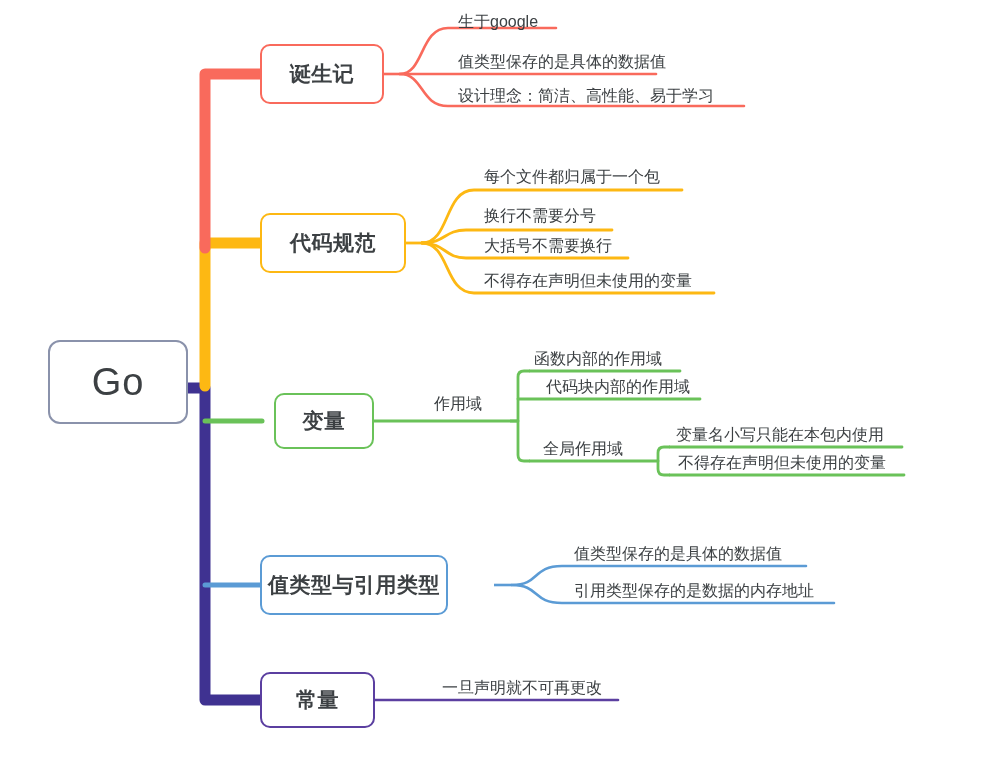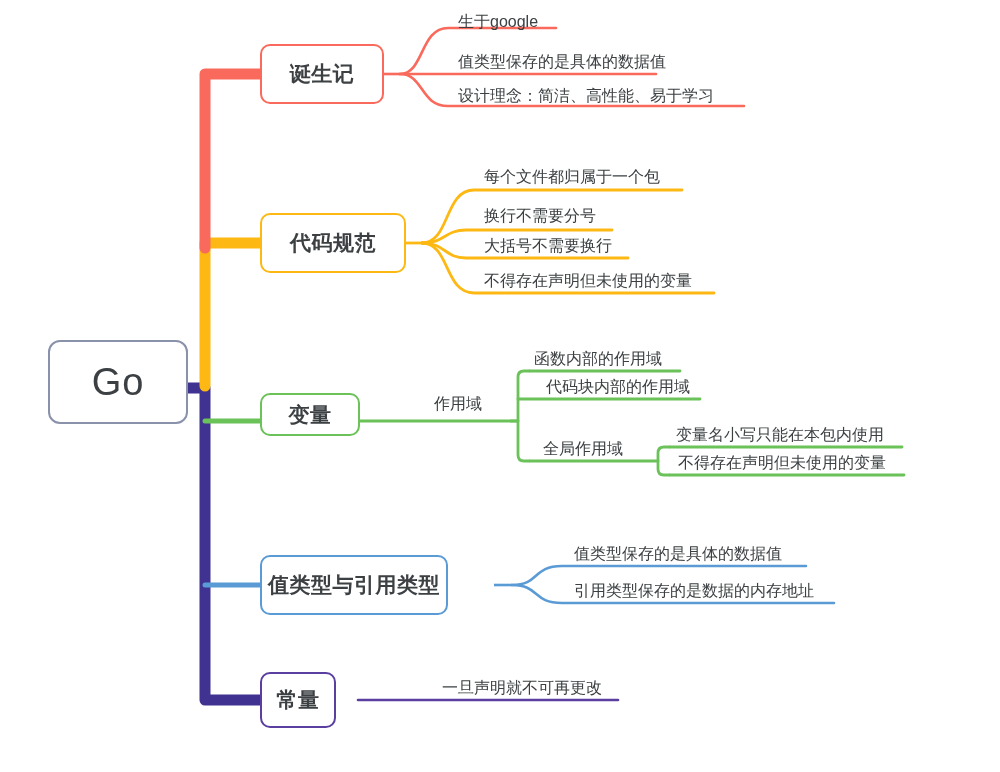--- a/index.html
+++ b/index.html
@@ -113,25 +113,25 @@
 
     <path d="M 358 700 L 618 700" fill="none" stroke="#5b3fa0" stroke-width="2.6" stroke-linecap="round"></path>
   </svg>
 
   <div class="node root-node" style="left:48px; top:340px; width:140px; height:84px;">Go</div>
 
   <div class="node branch-node" style="left:260px; top:44px; width:124px; height:60px; border-color:#f96a5c;">诞生记</div>
 
   <div class="node branch-node" style="left:260px; top:213px; width:146px; height:60px; border-color:#fdb813;">代码规范</div>
 
-  <div class="node branch-node" style="left:260px; top:393px; width:100px; height:43px; border-color:#6ac259;">变量</div>
+  <div class="node branch-node" style="left:274px; top:393px; width:100px; height:56px; border-color:#6ac259;">变量</div>
 
   <div class="node branch-node" style="left:260px; top:555px; width:188px; height:60px; border-color:#5b9bd5;">值类型与引用类型</div>
 
-  <div class="node branch-node" style="left:260px; top:672px; width:76px; height:56px; border-color:#5b3fa0;">常量</div>
+  <div class="node branch-node" style="left:260px; top:672px; width:115px; height:56px; border-color:#5b3fa0;">常量</div>
 
   <div class="leaf-label" style="left:458px; top:14px;">生于google</div>
   <div class="leaf-label" style="left:458px; top:54px;">值类型保存的是具体的数据值</div>
   <div class="leaf-label" style="left:458px; top:88px;">设计理念：简洁、高性能、易于学习</div>
 
   <div class="leaf-label" style="left:484px; top:169px;">每个文件都归属于一个包</div>
   <div class="leaf-label" style="left:484px; top:208px;">换行不需要分号</div>
   <div class="leaf-label" style="left:484px; top:238px;">大括号不需要换行</div>
   <div class="leaf-label" style="left:484px; top:273px;">不得存在声明但未使用的变量</div>
 

